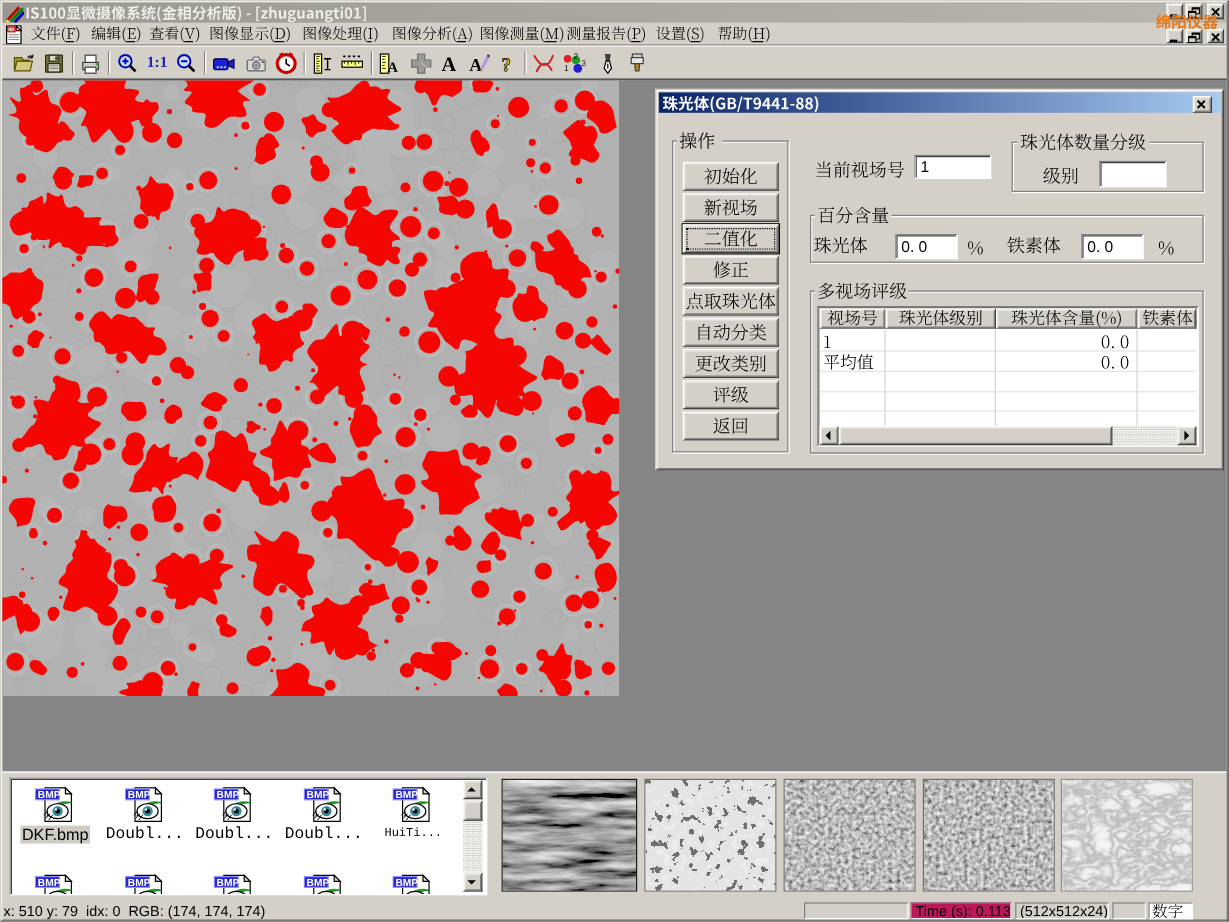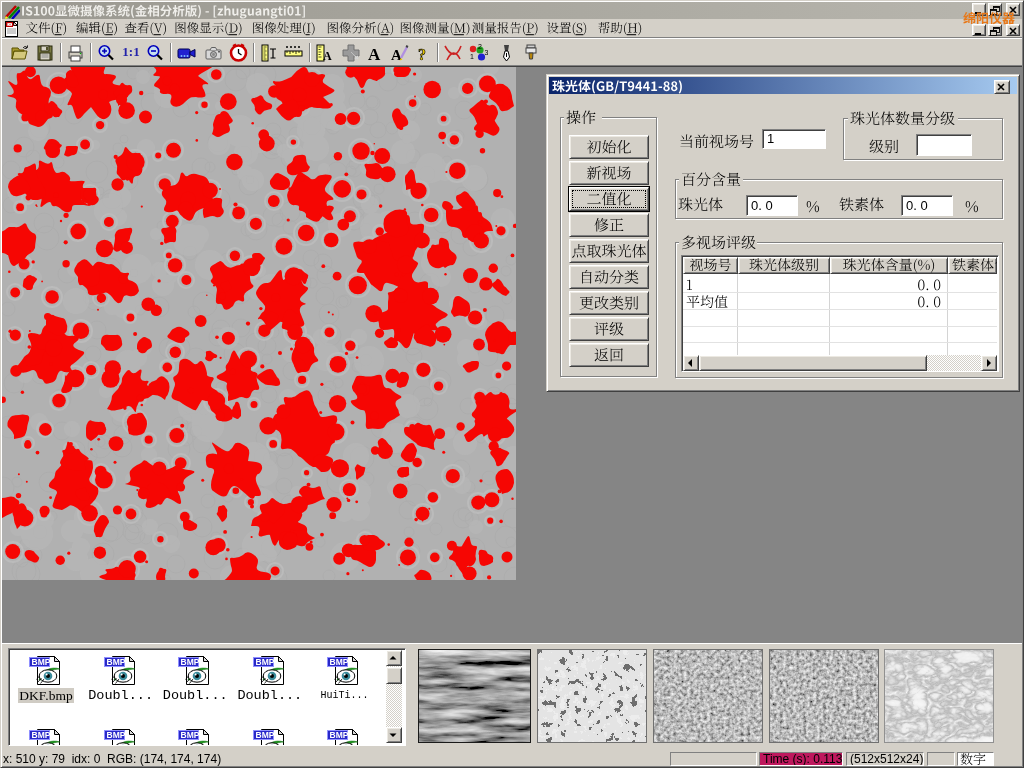--- a/index.html
+++ b/index.html
@@ -1303,21 +1303,21 @@
 <path d="M25.5 1.5 L30.5 6.5 H25.5 Z" fill="#d8d8d8" stroke="#000"></path>
 <path d="M10 25 C13 15 22 11 31 14 C24 14 17 17 14 25 Z" fill="#1fa01f" stroke="#0a600a" stroke-width="0.5"></path>
 <ellipse cx="19" cy="21" rx="8.8" ry="6.2" fill="#fff" stroke="#000" stroke-width="1"></ellipse>
 <circle cx="19" cy="21" r="4.3" fill="#3a8a9a"></circle>
 <circle cx="19" cy="21" r="2" fill="#000"></circle>
 <circle cx="17.6" cy="19.6" r="1" fill="#fff"></circle>
 <path d="M9 27 l3.5 -4 M11.5 28.5 l3.5 -4.5 M7.5 24.5 l3 -3.5" stroke="#000" stroke-width="0.8"></path>
 <rect x="0.5" y="2.5" width="20" height="9" fill="#2828c8" stroke="#9090ff"></rect>
 <text x="2.5" y="10" font-size="8.5" font-weight="bold" fill="#fff" font-family="Liberation Sans">BMP</text>
 </svg>
-<div class="abs" style="left:0.0px;top:39px;width:74px;height:16px;font-family:Liberation Serif, serif;font-size:13.5px;text-align:center;line-height:16px"><span style="background:#d0ccc4;padding:0 1px">DKF.bmp</span></div>
+<div class="abs" style="left:0.0px;top:39px;width:74px;height:16px;font-family:Liberation Sans, sans-serif;font-size:13.5px;text-align:center;line-height:16px"><span style="background:#d0ccc4;padding:0 1px">DKF.bmp</span></div>
 <svg class="abs" style="left:20.0px;top:79px" width="36" height="32">
 <path d="M8.5 1.5 H25.5 L30.5 6.5 V29.5 H8.5 Z" fill="#fff" stroke="#000"></path>
 <path d="M25.5 1.5 L30.5 6.5 H25.5 Z" fill="#d8d8d8" stroke="#000"></path>
 <path d="M10 25 C13 15 22 11 31 14 C24 14 17 17 14 25 Z" fill="#1fa01f" stroke="#0a600a" stroke-width="0.5"></path>
 <ellipse cx="19" cy="21" rx="8.8" ry="6.2" fill="#fff" stroke="#000" stroke-width="1"></ellipse>
 <circle cx="19" cy="21" r="4.3" fill="#3a8a9a"></circle>
 <circle cx="19" cy="21" r="2" fill="#000"></circle>
 <circle cx="17.6" cy="19.6" r="1" fill="#fff"></circle>
 <path d="M9 27 l3.5 -4 M11.5 28.5 l3.5 -4.5 M7.5 24.5 l3 -3.5" stroke="#000" stroke-width="0.8"></path>
 <rect x="0.5" y="2.5" width="20" height="9" fill="#2828c8" stroke="#9090ff"></rect>

